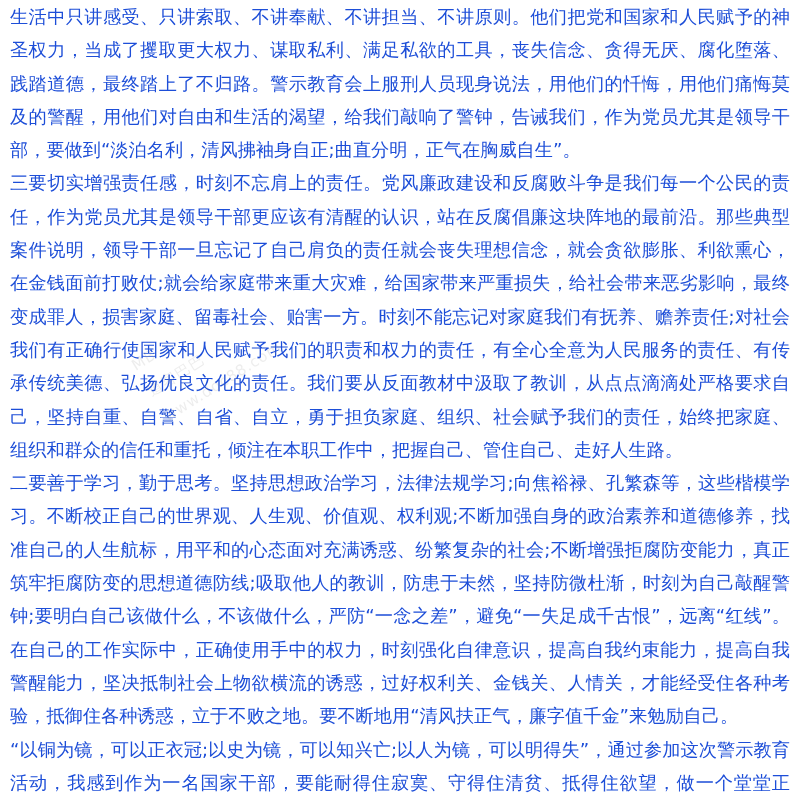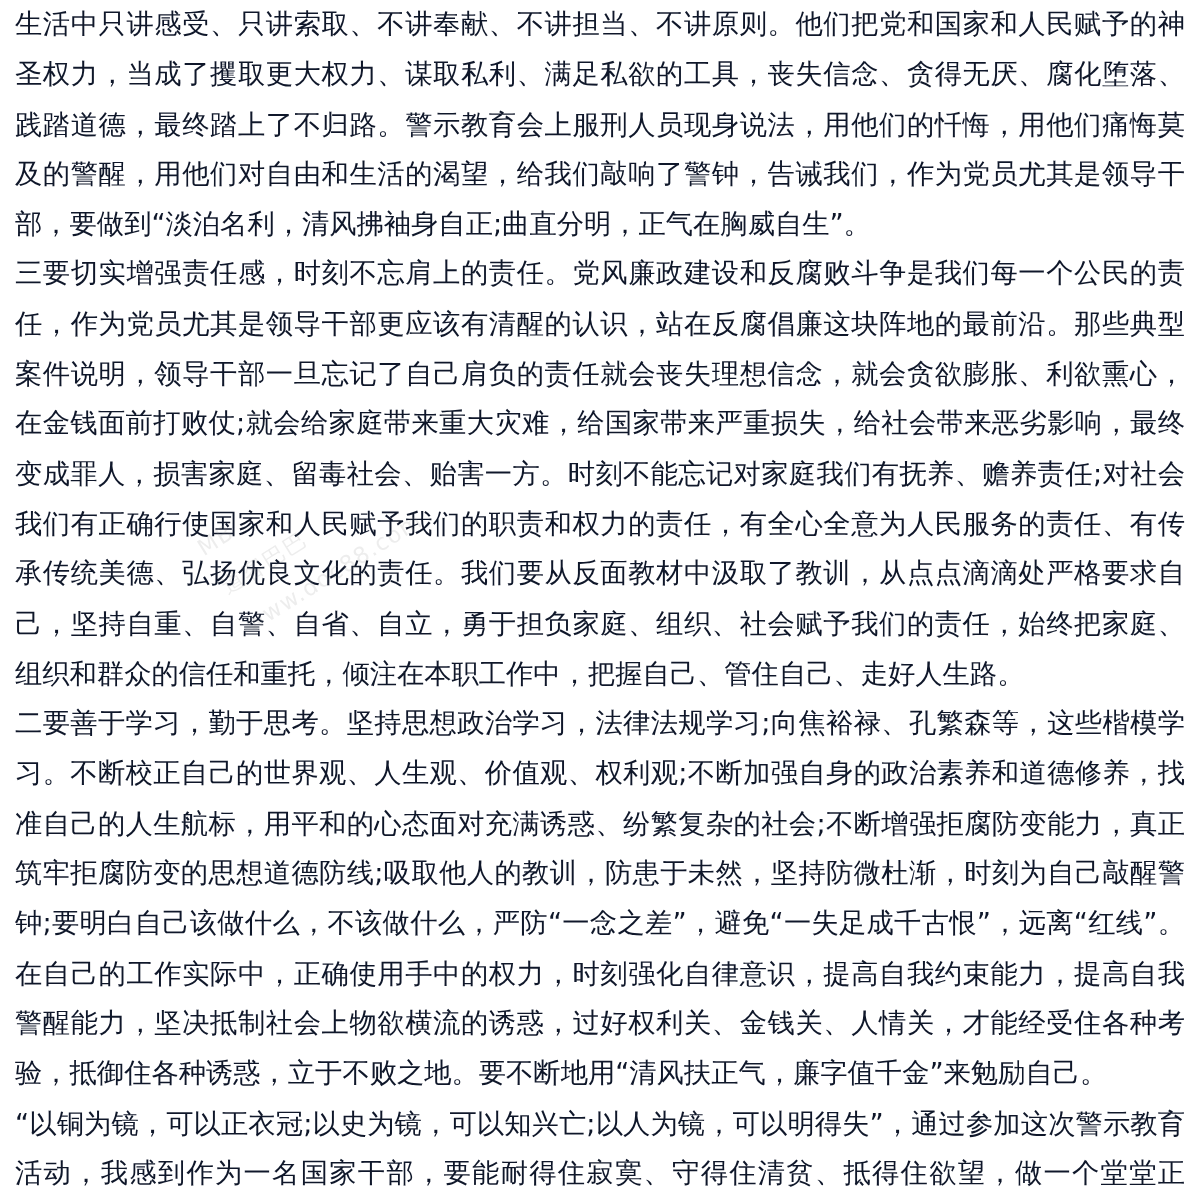--- a/index.html
+++ b/index.html
@@ -20,21 +20,21 @@
     left: 0;
     top: 0;
     width: 800px;
     padding: 0 10px;
     box-sizing: border-box;
   }
   .para {
     margin: 0 0 0px 0;
     font-size: 18.2px;
     line-height: 33.3px;
-    color: #0f172a;
+    color: #1d4ed8;
     text-align: justify;
     text-justify: inter-ideograph;
     letter-spacing: 0px;
     word-break: break-all;
   }
   .para.first {
     text-indent: 0;
   }
   .watermark {
     position: absolute;

